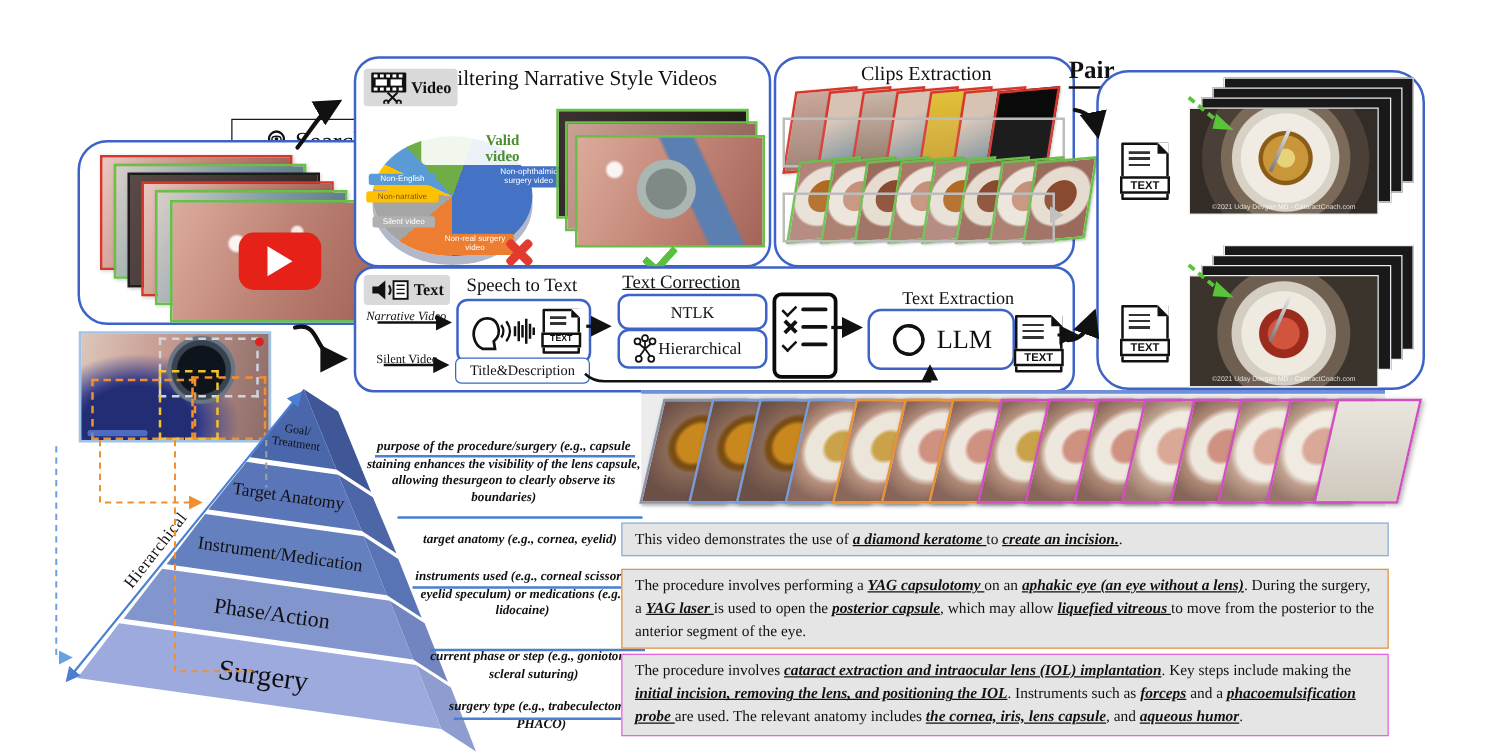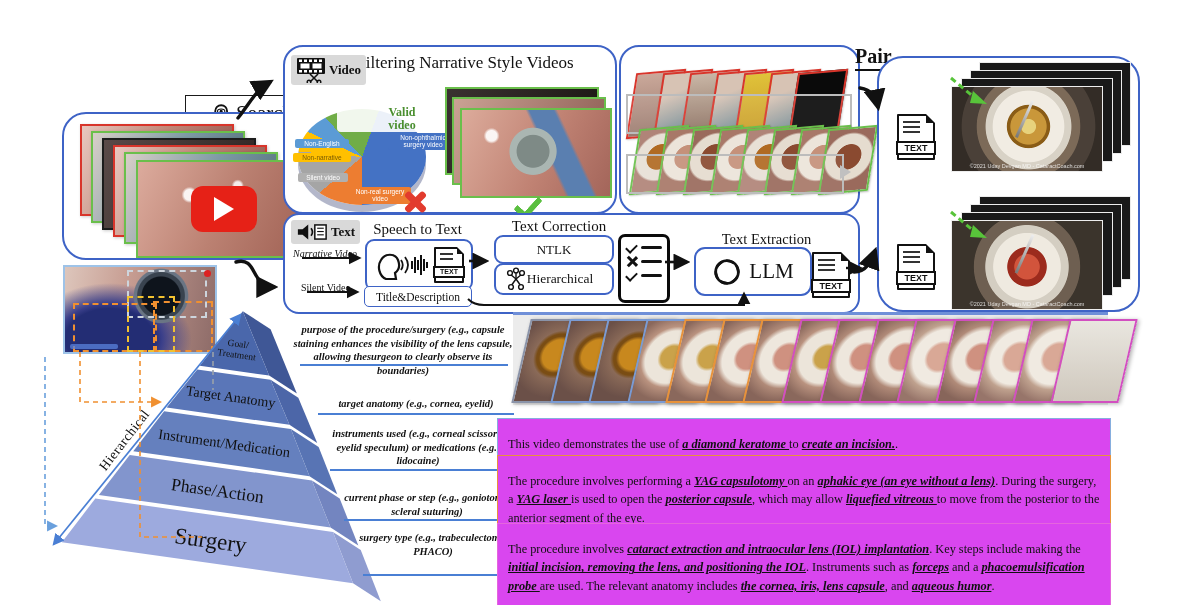--- a/index.html
+++ b/index.html
@@ -75,24 +75,24 @@
   .pairfront .instr{position:absolute;left:47%;top:14%;width:3px;height:48%;background:linear-gradient(#eee,#777);transform:rotate(24deg);}
   .wm{position:absolute;left:0;right:0;bottom:2px;text-align:center;font-family:"Liberation Sans",sans-serif;
     font-size:5.5px;color:rgba(255,255,255,.8);}
   
   .eyeimg{position:absolute;left:63px;top:265px;width:150px;height:85px;border:2px solid #9ec3e8;overflow:visible;
     background:radial-gradient(circle at 64% 34%,#0e141c 0 17%,#39434f 18% 21%,#6a7584 22% 24%,transparent 25%),
                radial-gradient(ellipse at 30% 85%,#232d74 0 30%,#3a3f8a 35%,transparent 55%),
                linear-gradient(100deg,#ddc6bc,#c79d92 40%,#8d6b68);}
   .dash{position:absolute;border-style:dashed;border-width:2px;background:transparent;}
   
-  .capbox{position:absolute;width:592px;border:1.8px solid;background:#d946ef;padding:16px 10px;font-size:12.3px;line-height:1.5;}
+  .capbox{position:absolute;width:592px;border:1.8px solid;background:#e5e5e5;padding:3px 10px;font-size:12.3px;line-height:1.5;}
   .em{font-weight:bold;font-style:italic;text-decoration:underline;}
   
-  .pyann{position:absolute;font-style:italic;font-weight:bold;font-size:10.5px;line-height:1.3;text-align:center;}
+  .pyann{position:absolute;font-style:italic;font-weight:bold;font-size:10.5px;line-height:1.3;text-align:center;margin-top:28px;}
   .ul{position:absolute;height:2px;background:#4a7fd4;}
   .overlay{position:absolute;left:0;top:0;z-index:50;pointer-events:none;}
 </style>
 </head>
 <body>
 
 <div class="abs" style="left:185px;top:95px;width:133px;height:34px;border:1.8px solid #1a1a1a;background:#fff;display:flex;align-items:center;justify-content:center;gap:2px;">
   <span style="display:inline-flex;">
     <svg width="22" height="22" viewBox="0 0 24 24">
         <circle cx="10" cy="10" r="6.5" fill="none" stroke="#111" stroke-width="2"></circle>
@@ -160,20 +160,21 @@
     <div class="abs" style="left:17px;top:23px;width:148px;height:86px;border:2.5px solid #6abf4b;
       background:radial-gradient(circle at 48% 48%,#7e8a86 0 18%,#aab6b2 19% 26%,transparent 27%),
                  linear-gradient(65deg,transparent 55%,#5a7fb0 57% 70%,transparent 72%),
                  radial-gradient(circle at 20% 30%,rgba(255,255,255,.9) 0 4%,transparent 6%),
                  linear-gradient(115deg,#dcab9b,#c08273 55%,#a3655a);"></div>
     <div class="bigck" style="left:72px;top:112px;"></div>
   </div>
 </div>
 
 <div class="bluebox" style="left:619px;top:45px;width:237px;height:165px;border-radius:20px;">
+  <div class="ttl" style="left:30px;top:4px;width:180px;font-size:16px;">Clips Extraction</div>
   <div class="abs" style="left:10px;top:24px;width:220px;height:62px;">
       <div class="cf t1" style="left: 0px; top: 0px; border-color: rgb(216, 53, 43);"></div>
       <div class="cf t2" style="left: 27px; top: 0px; border-color: rgb(216, 53, 43);"></div>
       <div class="cf t3" style="left: 54px; top: 0px; border-color: rgb(216, 53, 43);"></div>
       <div class="cf t2" style="left: 81px; top: 0px; border-color: rgb(216, 53, 43);"></div>
       <div class="cf t4" style="left: 108px; top: 0px; border-color: rgb(216, 53, 43);"></div>
       <div class="cf t2" style="left: 135px; top: 0px; border-color: rgb(216, 53, 43);"></div>
       <div class="cf t5" style="left: 162px; top: 0px; border-color: rgb(216, 53, 43);"></div>
     </div>
   <div class="grayrect" style="left:5px;top:47px;width:222px;height:36px;"></div>
@@ -267,21 +268,21 @@
     <span class="texticon" style="position:relative;width:26px;height:32px;flex:none;">
       <span class="fold" style="border-left-width:7px;border-top-width:7px;"></span>
       <span class="tlines" style="width:13px;height:10px;top:4px;"></span>
       <span class="tlabel" style="font-size:7px;">TEXT</span>
     </span>
   </div>
   <div class="pipebox" style="left:79px;top:71px;width:106px;height:19px;border-radius:5px;border-width:1.6px;display:flex;align-items:center;justify-content:center;">
     <span style="font-size:11.5px;">Title&amp;Description</span>
   </div>
 
-  <div class="pipehead" style="left:216px;top:3px;width:116px;">Text Correction</div>
+  <div class="pipehead" style="left:202px;top:3px;width:116px;text-decoration:underline;">Text Correction</div>
   <div class="pipebox" style="left:209px;top:20px;width:116px;height:25px;display:flex;align-items:center;justify-content:center;">
     <span style="font-size:13px;">NTLK</span>
   </div>
   <div class="pipebox" style="left:209px;top:48px;width:116px;height:28px;display:flex;align-items:center;justify-content:center;">
     <span style="display:inline-flex;margin-left:-10px;">
       <svg width="22" height="24" viewBox="0 0 22 24">
           <g stroke="#111" stroke-width="1.4" fill="#fff">
             <line x1="5" y1="7" x2="11" y2="12"></line>
             <line x1="11" y1="4" x2="11" y2="12"></line>
             <line x1="11" y1="12" x2="17" y2="7"></line>

